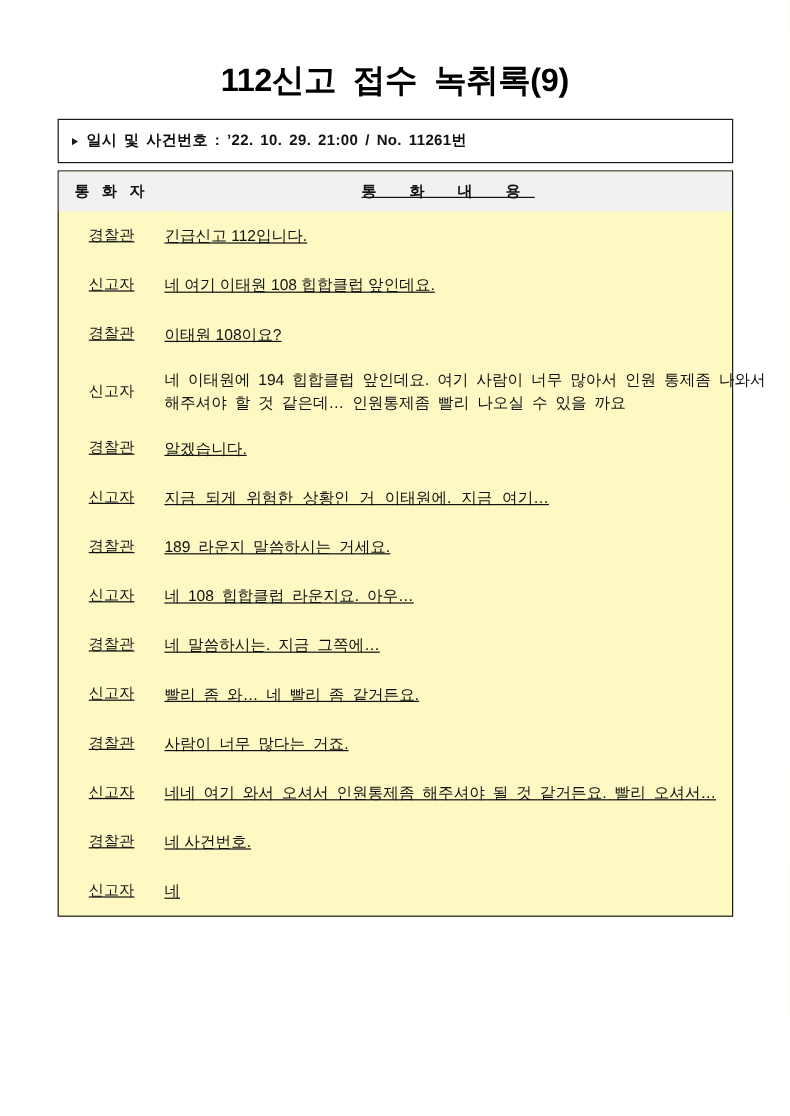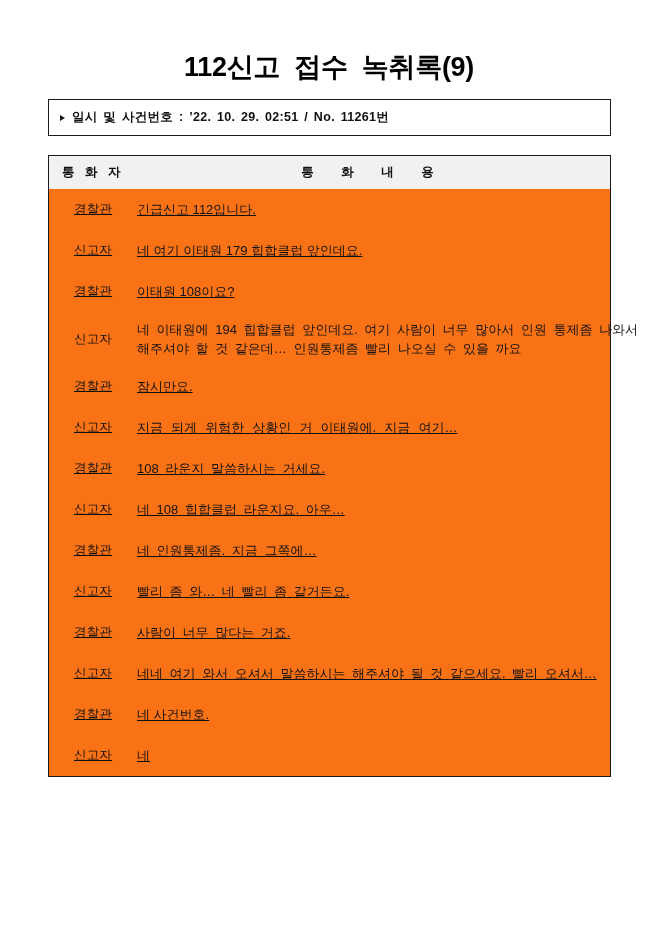--- a/index.html
+++ b/index.html
@@ -70,26 +70,26 @@
     letter-spacing: 0.3px;
     word-spacing: 2px;
     color: #111111;
     white-space: nowrap;
   }
 
   
   .transcript {
     position: absolute;
     left: 48px;
-    top: 155px;
+    top: 142px;
     width: 563px;
     box-sizing: border-box;
     border: 1.7px solid #1a1a1a;
     border-collapse: collapse;
-    background: #f97316;
+    background: #fef9c3;
   }
   table.tt {
     width: 100%;
     border-collapse: collapse;
     table-layout: fixed;
   }
   table.tt col.c-speaker { width: 88px; }
   table.tt col.c-content { width: auto; }
 
   table.tt th, table.tt td {
@@ -102,21 +102,21 @@
     background: #f1f1f1;
     height: 33px;
     font-size: 12.5px;
     font-weight: 700;
     color: #111111;
     text-align: center;
     border-bottom: 1.6px solid #555555;
   }
   .th-speaker { letter-spacing: 3.5px; padding-left: 3px; }
   .th-content { letter-spacing: 12px; padding-left: 12px; }
-  .th-content { border-left: 1.3px solid #555555; }
+  .th-content { border-left: 1.3px solid #555555; text-decoration: underline; }
 
   .td-speaker {
     text-align: center;
     font-size: 12.5px;
     font-weight: 400;
     color: #111111;
     letter-spacing: 0.2px;
     border-bottom: 1.1px solid #b6b6b6;
   }
   .td-content {
@@ -146,21 +146,21 @@
 </style>
 </head>
 <body>
 
 <div class="page">
 
   <div class="doc-title">112신고 접수 녹취록(9)</div>
 
   <div class="info-box">
     <span class="info-bullet"></span>
-    <span class="info-text">일시 및 사건번호 :  ’22. 10. 29. 02:51   /    No. 11261번</span>
+    <span class="info-text">일시 및 사건번호 :  ’22. 10. 29. 21:00   /    No. 11261번</span>
   </div>
 
   <div class="transcript">
     <table class="tt">
       <colgroup>
         <col class="c-speaker">
         <col class="c-content">
       </colgroup>
       <thead>
         <tr>
@@ -171,82 +171,82 @@
       <tbody id="tbody">
           <tr class="row row-1">
             <td class="td-speaker">경찰관</td>
             <td class="td-content">
               <span class="line">긴급신고 112입니다.</span>
             </td>
           </tr>
           <tr class="row row-1">
             <td class="td-speaker">신고자</td>
             <td class="td-content">
-              <span class="line">네 여기 이태원 179 힙합클럽 앞인데요.</span>
+              <span class="line">네 여기 이태원 108 힙합클럽 앞인데요.</span>
             </td>
           </tr>
           <tr class="row row-1">
             <td class="td-speaker">경찰관</td>
             <td class="td-content">
               <span class="line">이태원 108이요?</span>
             </td>
           </tr>
           <tr class="row row-2">
             <td class="td-speaker">신고자</td>
             <td class="td-content">
               <span class="line spread">네 이태원에 194 힙합클럽 앞인데요. 여기 사람이 너무 많아서 인원 통제좀 나와서</span>
               <span class="line spread">해주셔야 할 것 같은데… 인원통제좀 빨리 나오실 수 있을 까요</span>
             </td>
           </tr>
           <tr class="row row-1">
             <td class="td-speaker">경찰관</td>
             <td class="td-content">
-              <span class="line">잠시만요.</span>
+              <span class="line">알겠습니다.</span>
             </td>
           </tr>
           <tr class="row row-1">
             <td class="td-speaker">신고자</td>
             <td class="td-content">
               <span class="line spread2">지금 되게 위험한 상황인 거 이태원에. 지금 여기…</span>
             </td>
           </tr>
           <tr class="row row-1">
             <td class="td-speaker">경찰관</td>
             <td class="td-content">
-              <span class="line spread">108 라운지 말씀하시는 거세요.</span>
+              <span class="line spread">189 라운지 말씀하시는 거세요.</span>
             </td>
           </tr>
           <tr class="row row-1">
             <td class="td-speaker">신고자</td>
             <td class="td-content">
               <span class="line spread">네 108 힙합클럽 라운지요. 아우…</span>
             </td>
           </tr>
           <tr class="row row-1">
             <td class="td-speaker">경찰관</td>
             <td class="td-content">
-              <span class="line spread">네 인원통제좀. 지금 그쪽에…</span>
+              <span class="line spread">네 말씀하시는. 지금 그쪽에…</span>
             </td>
           </tr>
           <tr class="row row-1">
             <td class="td-speaker">신고자</td>
             <td class="td-content">
               <span class="line spread">빨리 좀 와… 네 빨리 좀 같거든요.</span>
             </td>
           </tr>
           <tr class="row row-1">
             <td class="td-speaker">경찰관</td>
             <td class="td-content">
               <span class="line spread">사람이 너무 많다는 거죠.</span>
             </td>
           </tr>
           <tr class="row row-1">
             <td class="td-speaker">신고자</td>
             <td class="td-content">
-              <span class="line spread">네네 여기 와서 오셔서 말씀하시는 해주셔야 될 것 같으세요. 빨리 오셔서…</span>
+              <span class="line spread">네네 여기 와서 오셔서 인원통제좀 해주셔야 될 것 같거든요. 빨리 오셔서…</span>
             </td>
           </tr>
           <tr class="row row-1">
             <td class="td-speaker">경찰관</td>
             <td class="td-content">
               <span class="line">네 사건번호.</span>
             </td>
           </tr>
           <tr class="row row-1">
             <td class="td-speaker">신고자</td>

